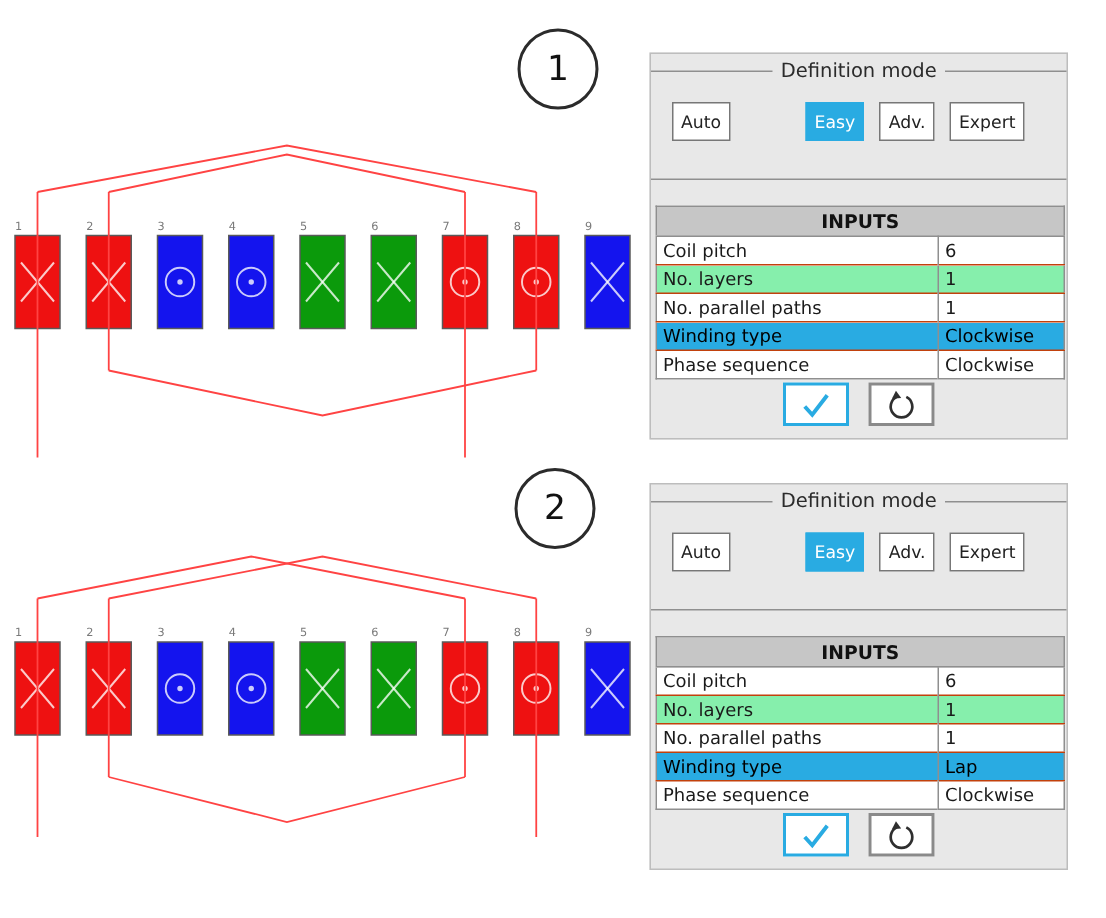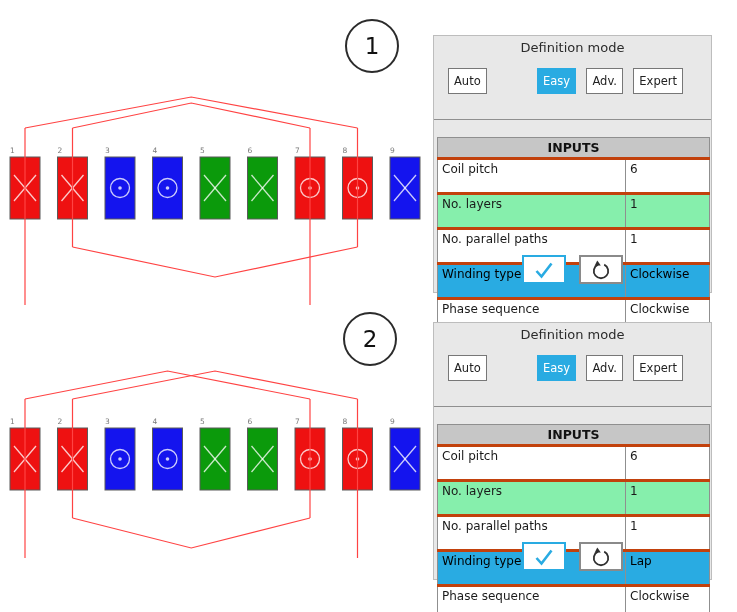--- a/index.html
+++ b/index.html
@@ -20,21 +20,21 @@
   #fig-1{left:343px;top:312px;}
 
   
   .panel{
     position:absolute;left:433px;width:279px;height:258px;box-sizing:border-box;
     background:#e8e8e8;border:1px solid #bdbdbd;
   }
   #panel-0{top:35px;}
   #panel-1{top:322px;}
 
-  .legend-row{position:absolute;top:2px;left:0;right:0;height:18px;display:flex;align-items:center;flex-direction:column;}
+  .legend-row{position:absolute;top:2px;left:0;right:0;height:18px;display:flex;align-items:center;}
   .hline{flex:1;height:1px;background:#8f8f8f;}
   .legend{padding:0 6px;font-size:13px;color:#2b2b2b;white-space:nowrap;}
 
   .mode-buttons{
     position:absolute;top:32px;left:0;right:0;display:flex;justify-content:space-between;
     padding:0 28px 0 14px;
   }
   .mode-btn{
     height:26px;min-width:33px;padding:12px 5px;box-sizing:border-box;
     background:#fff;border:1px solid #777;color:#222;font-size:11.5px;
@@ -48,21 +48,21 @@
     position:absolute;top:101px;left:3px;width:272px;table-layout:fixed;
     border-collapse:collapse;background:#fff;border:1px solid #8f8f8f;
     font-size:12px;color:#1a1a1a;
   }
   table.inputs col.c-label{width:188px;}
   table.inputs col.c-value{width:84px;}
   table.inputs th{
     height:19px;background:#c6c6c6;border-bottom:1px solid #8f8f8f;
     font-size:12.5px;font-weight:bold;color:#111;text-align:center;padding:0;margin-left:27px;
   }
-  table.inputs td{height:18px;padding:0 0 14px 4px;border-top:3px solid #c2410c;overflow:hidden;white-space:nowrap;}
+  table.inputs td{height:18px;padding:0 0 0 4px;border-top:1px solid #c2410c;overflow:hidden;white-space:nowrap;}
   table.inputs td.val{border-left:1px solid #8f8f8f;}
   table.inputs tr.even td{background:#86efac;}
   table.inputs tr.selected td{background:var(--accent);color:#000000;}
   table.inputs tr{cursor:pointer;}
 
   .actions{position:absolute;top:219px;left:0;right:0;display:flex;justify-content:center;gap:13px;}
   .action-btn{
     width:44px;height:29px;background:#fff;display:flex;align-items:center;justify-content:center;
     padding:0;cursor:pointer;box-sizing:border-box;
   }

